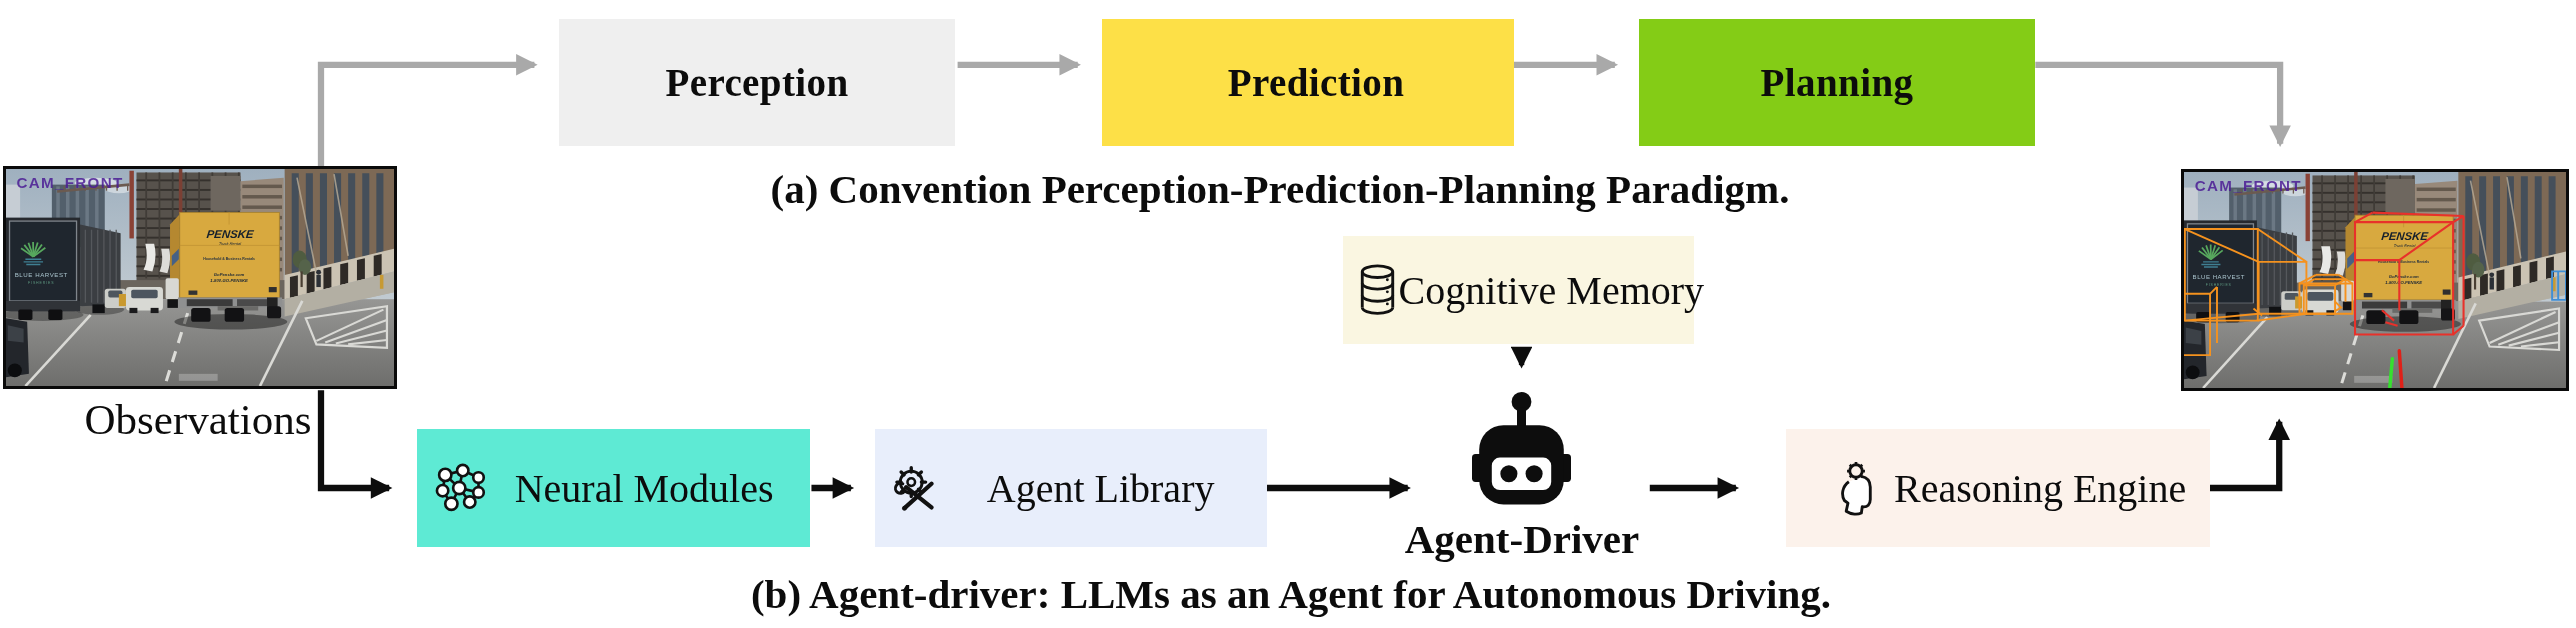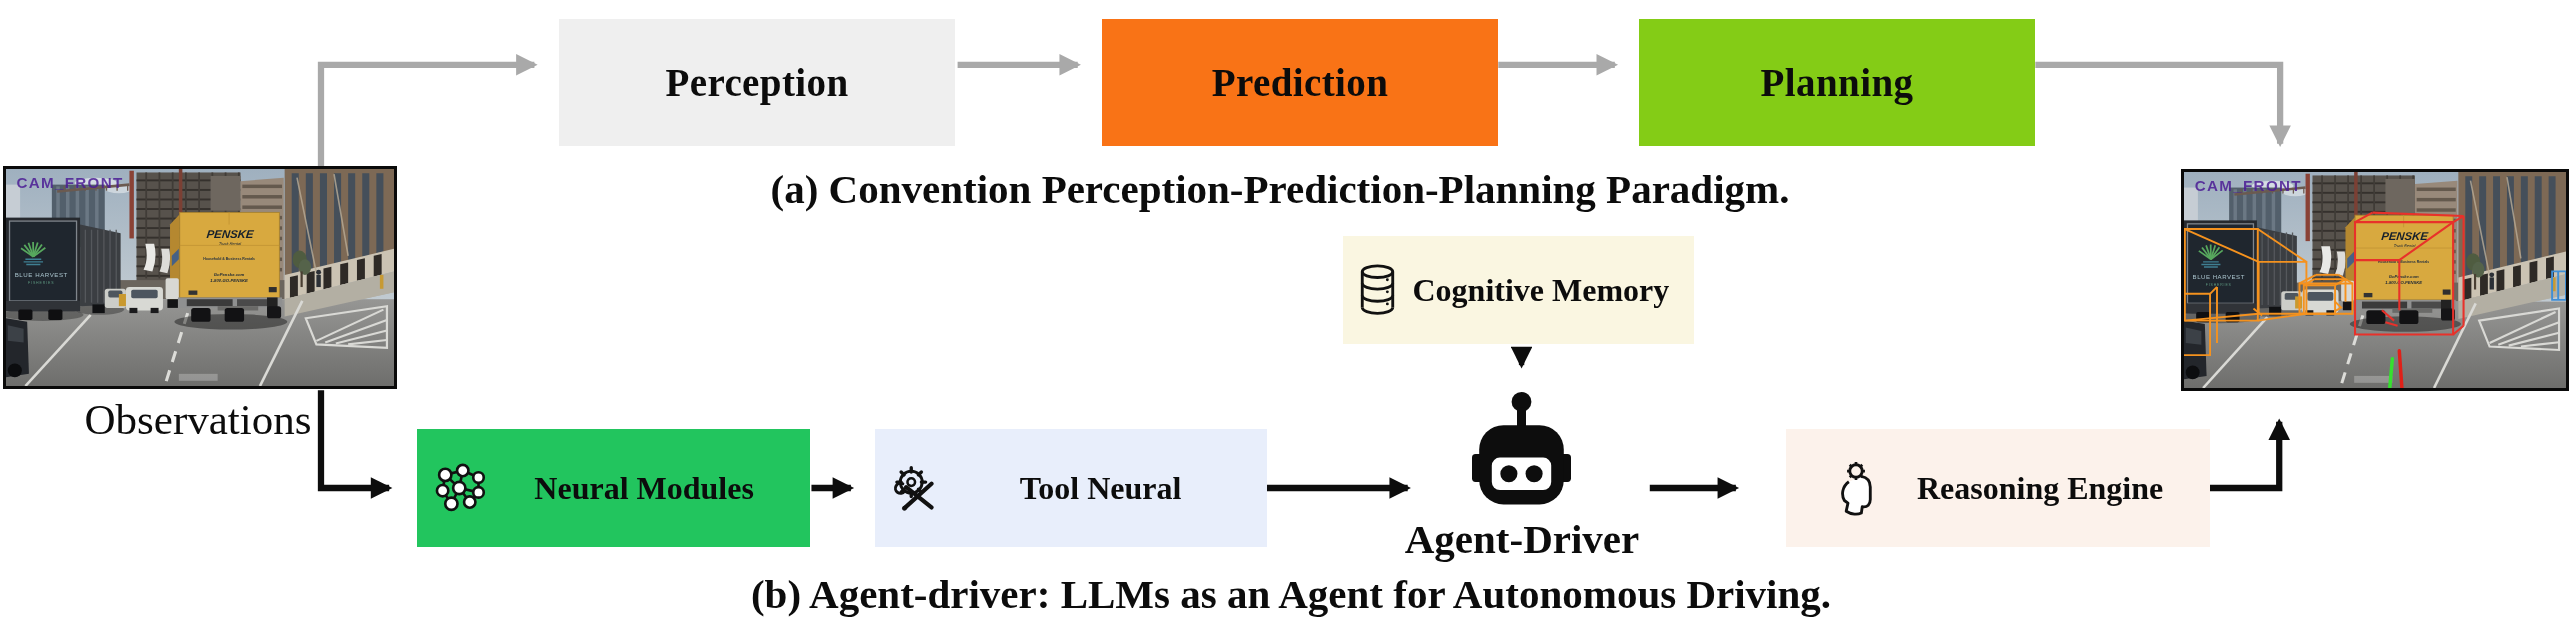--- a/index.html
+++ b/index.html
@@ -22,21 +22,21 @@
           font-size:15.2px;letter-spacing:1.3px;color:#4c1d95;font-weight:bold;opacity:.85;}
   .photo-caption{position:absolute;transform:translateX(-50%);font-size:43px;white-space:nowrap;}
   #obs-caption{left:198px;top:395px;}
   #act-caption{left:2392px;top:395px;}
   .module{position:absolute;top:429px;height:118px;display:flex;align-items:center;}
   #box-neural{left:417px;width:393px;background:#ecf5f1;}
   #box-tools{left:875px;width:392px;background:#e8eefb;}
   #box-reasoning{left:1786px;width:395px;background:#fcf2eb;}
   #box-memory{top:236px;left:1343px;width:351px;height:108px;background:#faf6e1;}
   .micon{margin-left:16px;display:flex;flex:0 0 auto;}
-  .mlabel{flex:1;text-align:center;font-weight:bold;font-size:32px;padding-right:10.8px;white-space:nowrap;}
+  .mlabel{flex:1;text-align:center;font-weight:normal;font-size:40px;padding-right:10.8px;white-space:nowrap;}
   #robot{position:absolute;left:1472px;top:391px;width:99px;height:117px;}
   #agent-label{position:absolute;left:1522px;top:515px;transform:translateX(-50%);
                font-weight:bold;font-size:41px;white-space:nowrap;}
 </style>
 </head>
 <body>
 
 <div id="canvas">
 
   <svg id="connectors" viewBox="0 0 2873 701" width="2576" height="629">
@@ -60,21 +60,21 @@
       <path d="M1413,544 L1570,544" marker-end="url(#mb)"></path>
       <path d="M1840,544 L1936,544" marker-end="url(#mb)"></path>
       <path d="M2432,544 L2542,544 L2542,470" marker-end="url(#mb)"></path>
       <path d="M1697,390 L1697,407" stroke-width="6" marker-end="url(#mb)"></path>
     </g>
   </svg>
 
   <div class="stage" id="stage-perception" style="background: rgb(239, 239, 239);">
     <span class="stage-label">Perception</span>
   </div>
-  <div class="stage" id="stage-prediction" style="background: #f97316;">
+  <div class="stage" id="stage-prediction" style="background: #fde047; padding-left: 16px;">
     <span class="stage-label">Prediction</span>
   </div>
   <div class="stage" id="stage-planning" style="background: #84cc16;">
     <span class="stage-label">Planning</span>
   </div>
 
   <div class="caption" id="caption-a">(a) Convention Perception-Prediction-Planning Paradigm.</div>
 
   <div class="photo" id="photo-left">
     <svg class="scene" id="scene-left" viewBox="0 0 440 250" preserveAspectRatio="none">
@@ -234,21 +234,21 @@
         <rect x="248" y="160" width="22" height="16" rx="3" fill="#121214"></rect>
         <rect x="296" y="158" width="16" height="14" rx="3" fill="#151517"></rect>
         <polygon points="0,172 24,176 26,236 0,240" fill="#23262b"></polygon>
         <polygon points="2,180 20,184 20,200 2,198" fill="#3c4147"></polygon>
         <circle cx="10" cy="232" r="8" fill="#0c0d0f"></circle>
       </svg>
     <div class="camtag">CAM_FRONT</div>
   </div>
   <div class="photo-caption" id="obs-caption">Observations</div>
 
-  <div class="module" id="box-neural" style="background: #22c55e;">
+  <div class="module" id="box-neural" style="background: #5eead4;">
     <span class="micon">
       <svg width="56" height="52" viewBox="0 0 64 58" fill="none" stroke="#111" stroke-width="3">
         <path d="M14,14 L34,9 M34,9 L52,17 M14,14 L30,29 M34,9 L30,29 M52,17 L52,34 M30,29 L52,34 M14,14 L11,32 M11,32 L21,47 M30,29 L21,47 M30,29 L42,45 M42,45 L52,34"></path>
         <circle cx="14" cy="14" r="7" fill="#fff"></circle>
           <circle cx="34" cy="9" r="6.5" fill="#fff"></circle>
         <circle cx="52" cy="17" r="6" fill="#fff"></circle>
           <circle cx="11" cy="32" r="6.5" fill="#fff"></circle>
         <circle cx="30" cy="29" r="7" fill="#fff"></circle>
           <circle cx="52" cy="34" r="6" fill="#fff"></circle>
         <circle cx="21" cy="47" r="7" fill="#fff"></circle>
@@ -265,21 +265,21 @@
         <g stroke-width="4">
           <path d="M24,5 v5 M24,34 v5 M7,22 h5 M36,22 h5 M12,10 l3.5,3.5 M32.5,30.5 l3.5,3.5 M36,10 l-3.5,3.5 M15.5,30.5 L12,34"></path>
         </g>
         <circle cx="24" cy="22" r="4.5" stroke-width="3"></circle>
         <path d="M17,52 L48,24" stroke-width="5"></path>
         <circle cx="16" cy="53" r="2.5" fill="#111"></circle>
         <path d="M18,28 L48,52" stroke-width="5"></path>
         <path d="M14,24 a6,6 0 1 0 2,9" stroke-width="3.5"></path>
       </svg>
     </span>
-    <span class="mlabel">Tool Neural</span>
+    <span class="mlabel">Agent Library</span>
   </div>
 
   <div class="module" id="box-memory" style="background: rgb(250, 246, 225);">
     <span class="micon" style="margin-left:12.6px">
       <svg width="43" height="57" viewBox="0 0 48 62" fill="none" stroke="#111" stroke-width="3.2">
         <ellipse cx="24" cy="10" rx="17" ry="6.5"></ellipse>
         <path d="M7,10 V50 M41,10 V50"></path>
         <path d="M7,50 a17,6.5 0 0 0 34,0"></path>
         <path d="M7,23 a17,6.5 0 0 0 34,0"></path>
         <path d="M7,36.5 a17,6.5 0 0 0 34,0"></path>

